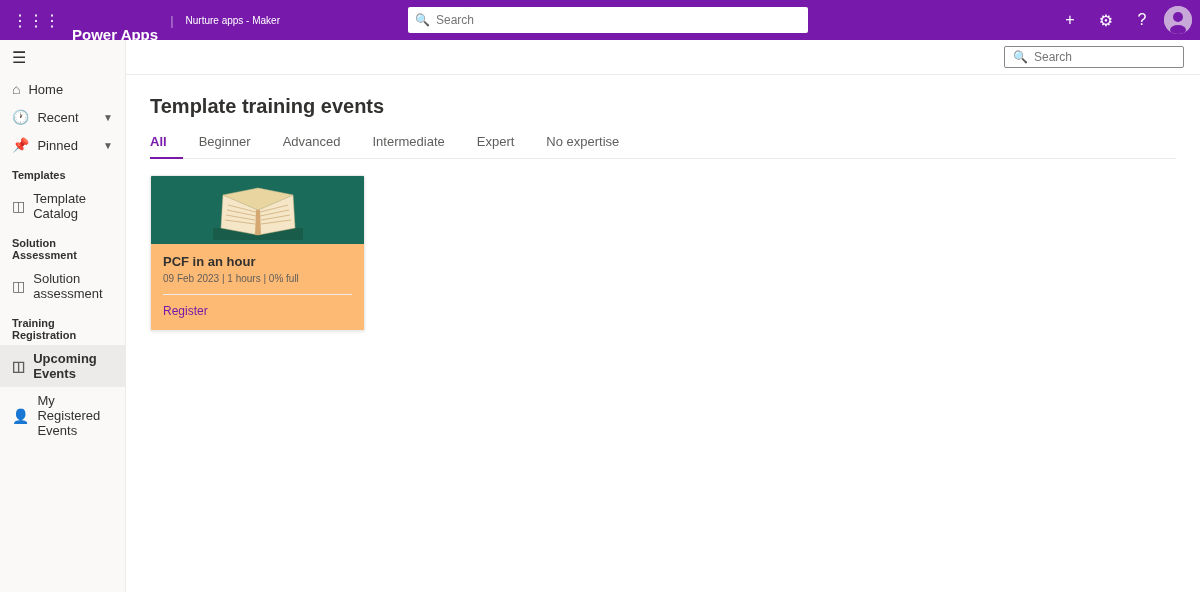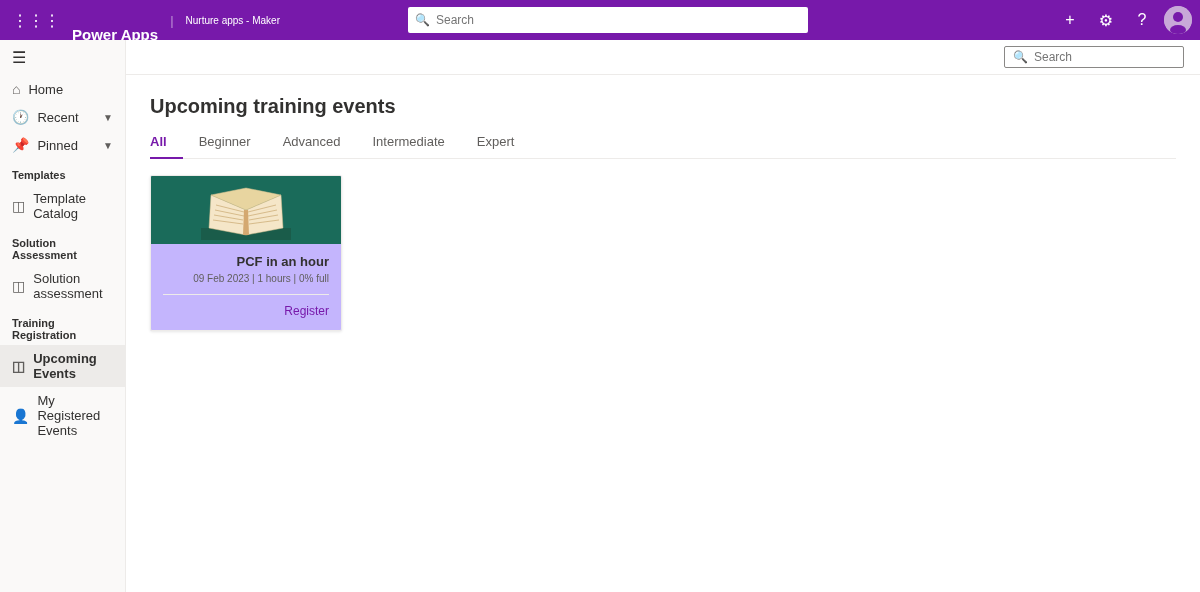--- a/index.html
+++ b/index.html
@@ -219,27 +219,26 @@
     }
     .tab-item:first-child { padding-left: 0; }
 
     
     .events-grid {
       display: flex;
       flex-wrap: wrap;
       gap: 16px;
     }
     .event-card {
-      width: 192px;
-      background: #c4b5fd;
+      width: 215px;
+      background: #fdba74;
       border: 1px solid #edebe9;
       border-radius: 2px;
       overflow: hidden;
       box-shadow: 0 1px 3px rgba(0,0,0,0.1);
-      text-align: right;
     }
     .event-card-image {
       width: 100%;
       height: 68px;
       overflow: hidden;
       position: relative;
     }
     .book-illustration {
       width: 100%;
       height: 100%;
@@ -353,28 +352,29 @@
   <div class="content-area">
 
     <div class="secondary-toolbar">
       <div class="secondary-search">
         <span class="secondary-search-icon">🔍</span>
         <input type="text" placeholder="Search" style="">
       </div>
     </div>
 
     <div class="page-content">
-      <h1 class="page-title">Upcoming training events</h1>
+      <h1 class="page-title">Template training events</h1>
 
       <div class="tabs">
         <div class="tab-item active">All</div>
         <div class="tab-item">Beginner</div>
         <div class="tab-item">Advanced</div>
         <div class="tab-item">Intermediate</div>
         <div class="tab-item">Expert</div>
+        <div class="tab-item">No expertise</div>
       </div>
 
       <div class="events-grid">
 
         <div class="event-card">
           <div class="event-card-image">
             <div class="book-illustration">
 
               <svg class="book-svg" viewBox="0 0 90 60" xmlns="http://www.w3.org/2000/svg">
 

